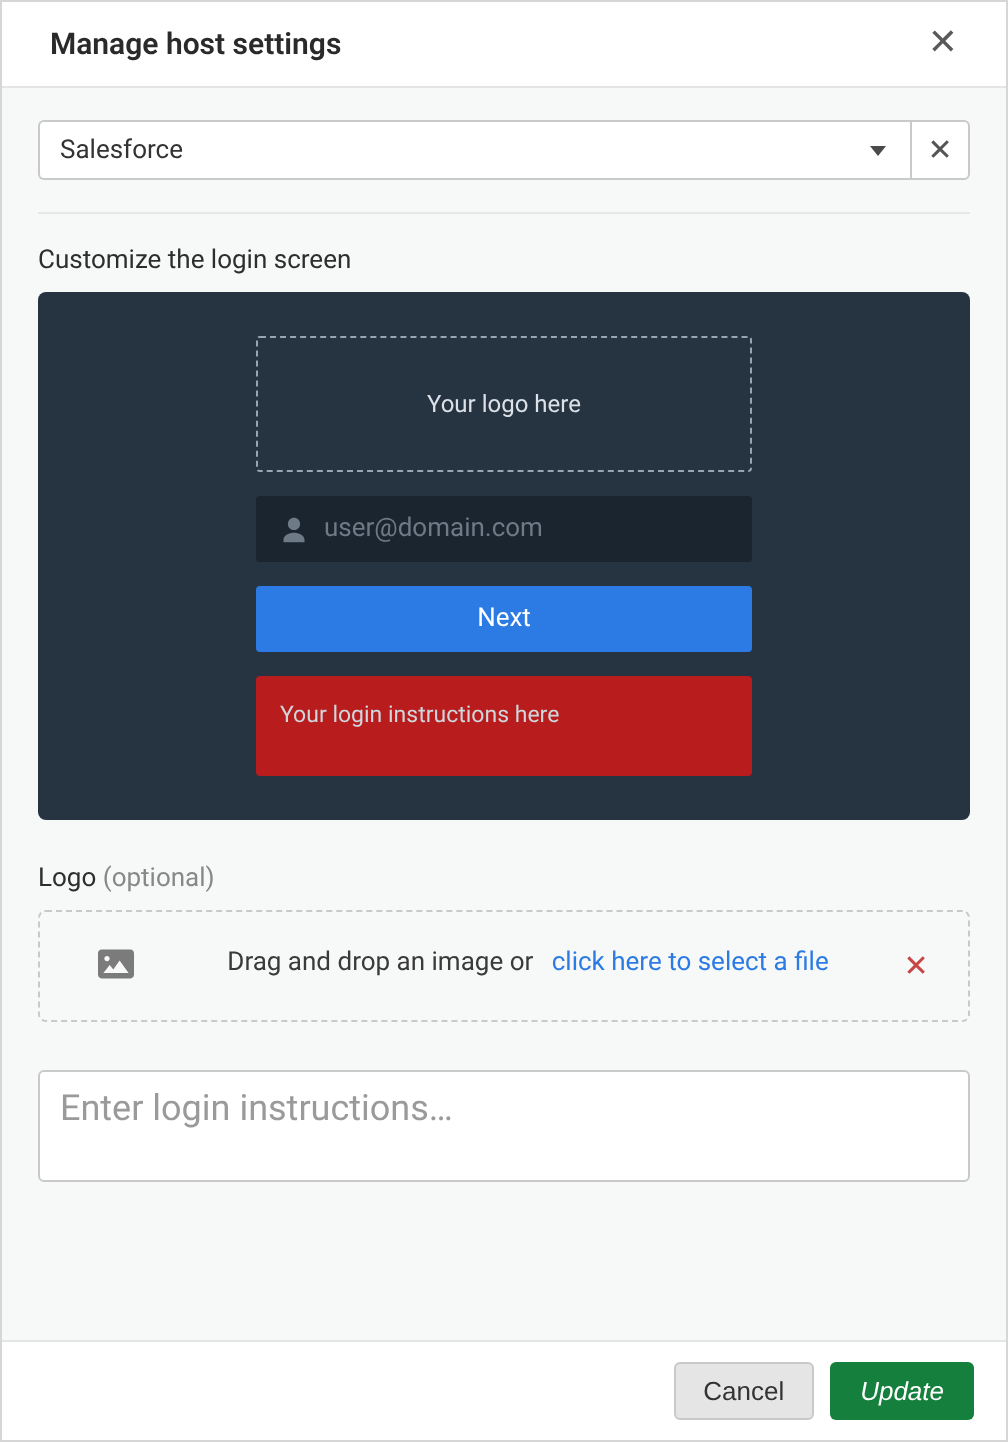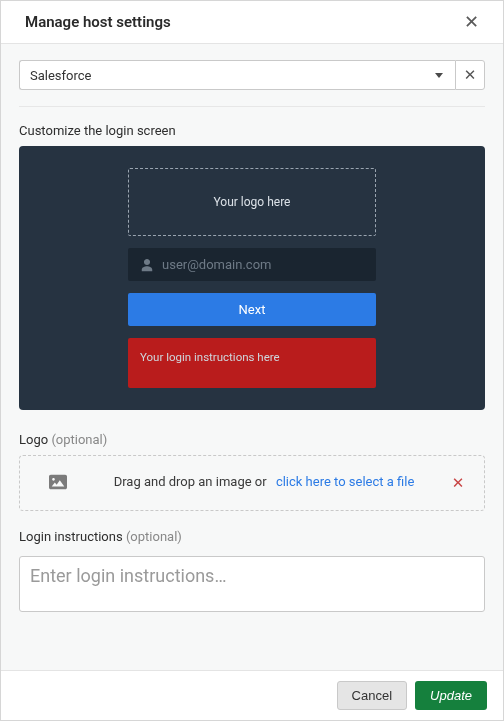--- a/index.html
+++ b/index.html
@@ -302,24 +302,20 @@
         </div>
         <div class="drop-text-wrap">
           <span>Drag and drop an image or</span>
           <span class="select-file-link">click here to select a file</span>
         </div>
         <div class="clear-file">✕</div>
       </div>
     </div>
 
     <div class="section-gap-sm">
-      <label class="field-label">
-        <span>Login instructions</span>
-        <span class="optional">(optional)</span>
-      </label>
       <textarea class="textarea" placeholder="Enter login instructions…" style=""></textarea>
     </div>
 
   </div>
 
   <div class="modal-footer">
     <button class="btn btn-cancel">Cancel</button>
     <button class="btn btn-update">Update</button>
   </div>
 

